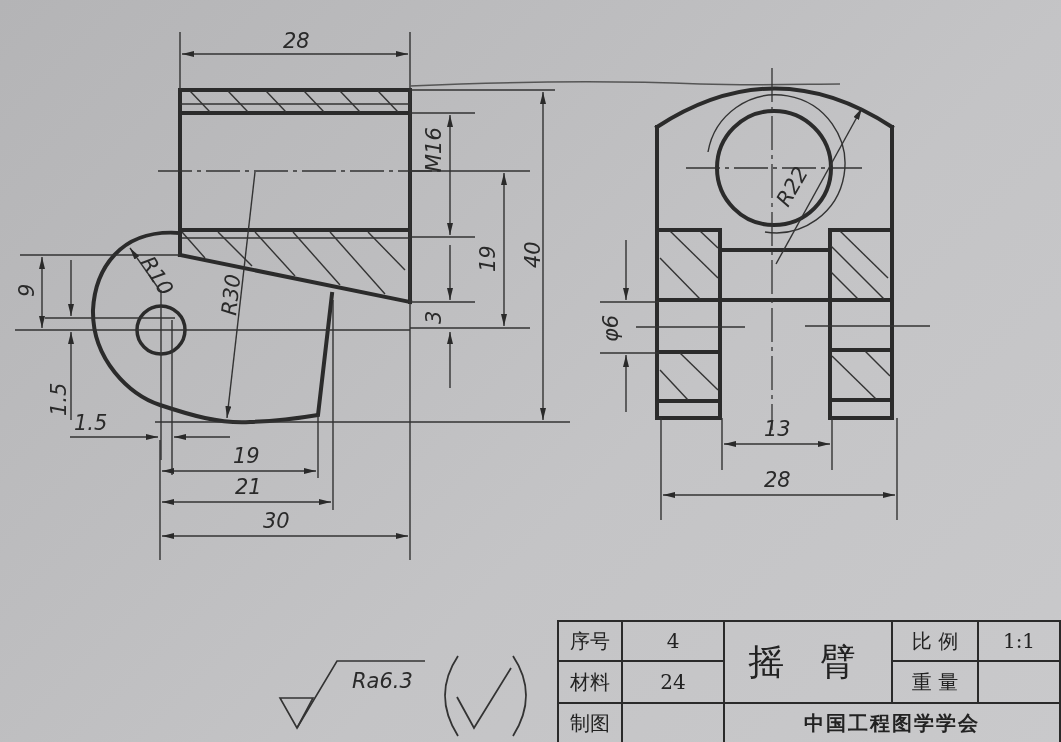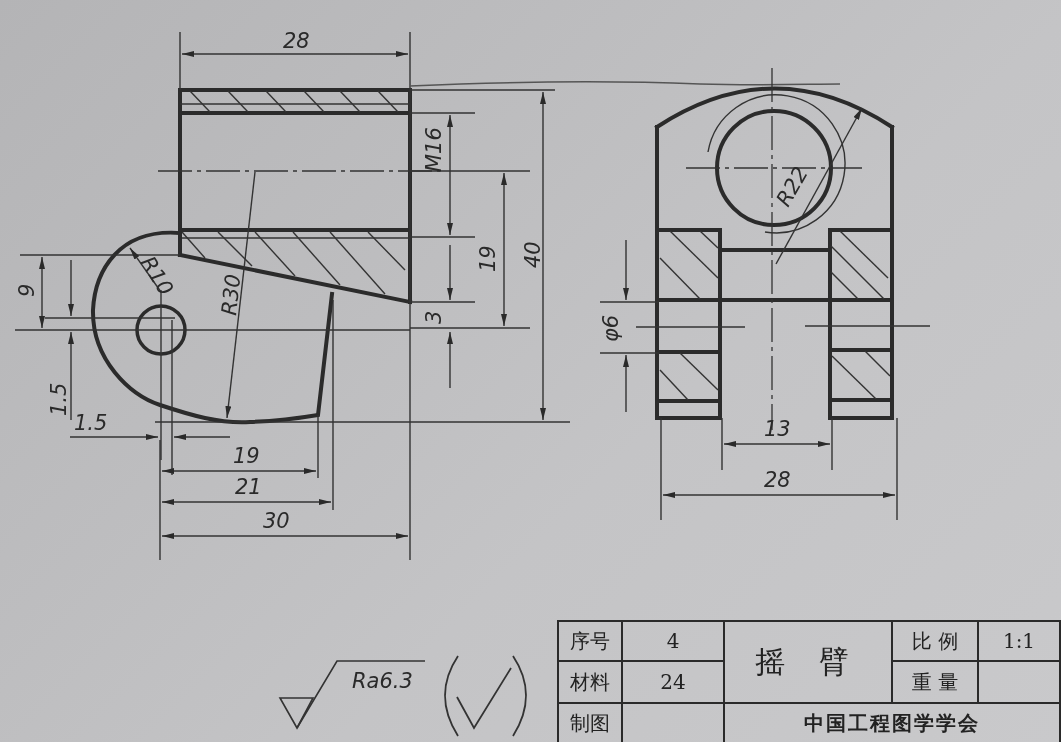--- a/index.html
+++ b/index.html
@@ -8,21 +8,21 @@
     background: linear-gradient(135deg,#b4b4b6 0%,#bdbdbf 35%,#c4c4c6 60%,#c9c9cb 100%); }
   svg { position:absolute; left:0; top:0; }
   .thick { stroke:#2b2b2b; stroke-width:4; fill:none; stroke-linecap:square; }
   .thin { stroke:#333; stroke-width:1.4; fill:none; }
   .hatch { stroke:#333; stroke-width:1.4; }
   .center { stroke:#333; stroke-width:1.3; stroke-dasharray:34 5 4 5; fill:none; }
   .dim { font-family:"DejaVu Sans", sans-serif; font-style:italic; font-size:21px; fill:#2a2a2a; }
   .tb { position:absolute; left:557px; top:620px; width:504px; height:96px; }
   .tb table { border-collapse:collapse; width:100%; height:100%; }
   .tb td { border:2px solid #2a2a2a; text-align:center; font-family:"DejaVu Serif", serif; font-size:20px; color:#222; padding:0; }
-  .tb td.big { font-size:30px; letter-spacing:12px; }
+  .tb td.big { font-size:36px; letter-spacing:12px; }
   .tb td.org { font-size:20px; letter-spacing:2px;font-weight:bold; }
 </style>
 </head>
 <body>
 
 <div id="sheet">
 <svg width="1061" height="742" viewBox="0 0 1061 742">
   <defs>
     <marker id="ar" viewBox="0 0 12 6" refX="12" refY="3" markerWidth="12" markerHeight="6" orient="auto-start-reverse" markerUnits="userSpaceOnUse">
       <path d="M0,0 L12,3 L0,6 Z" fill="#2a2a2a"></path>

